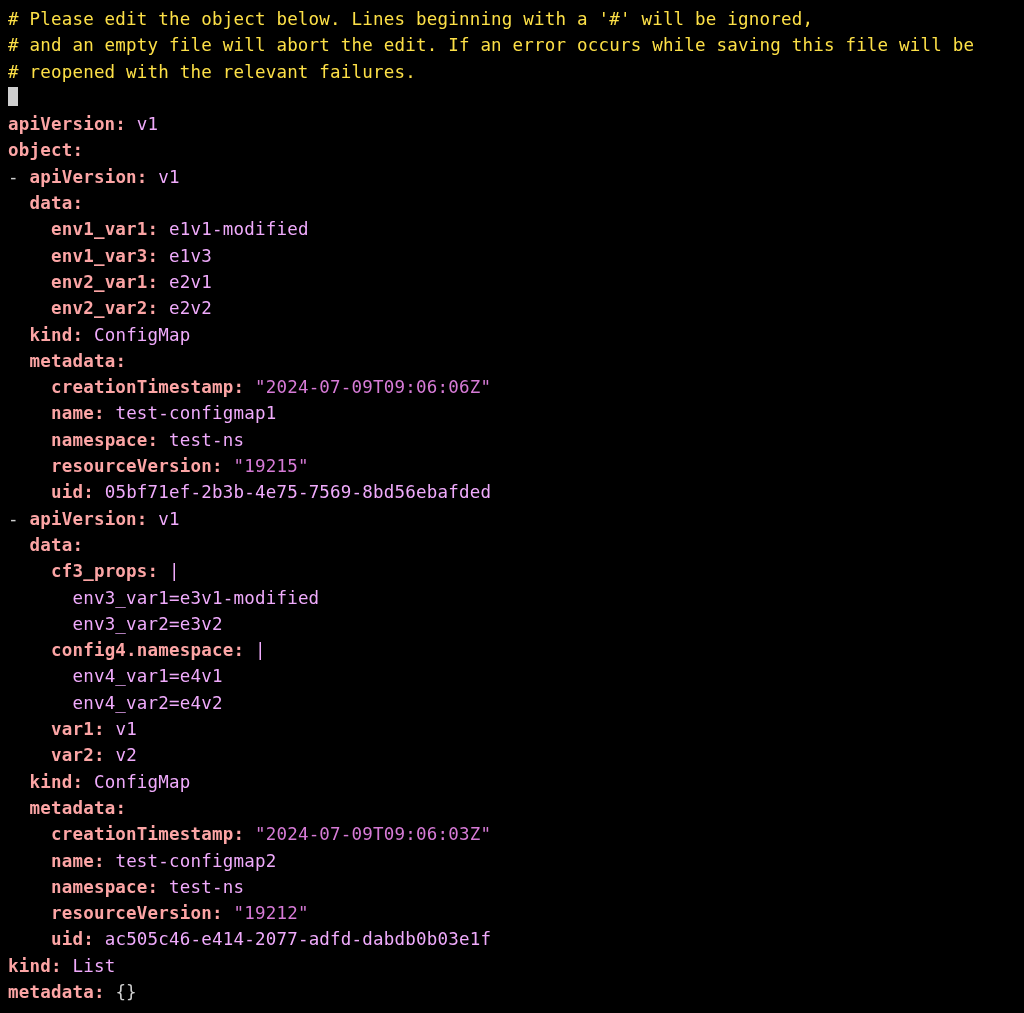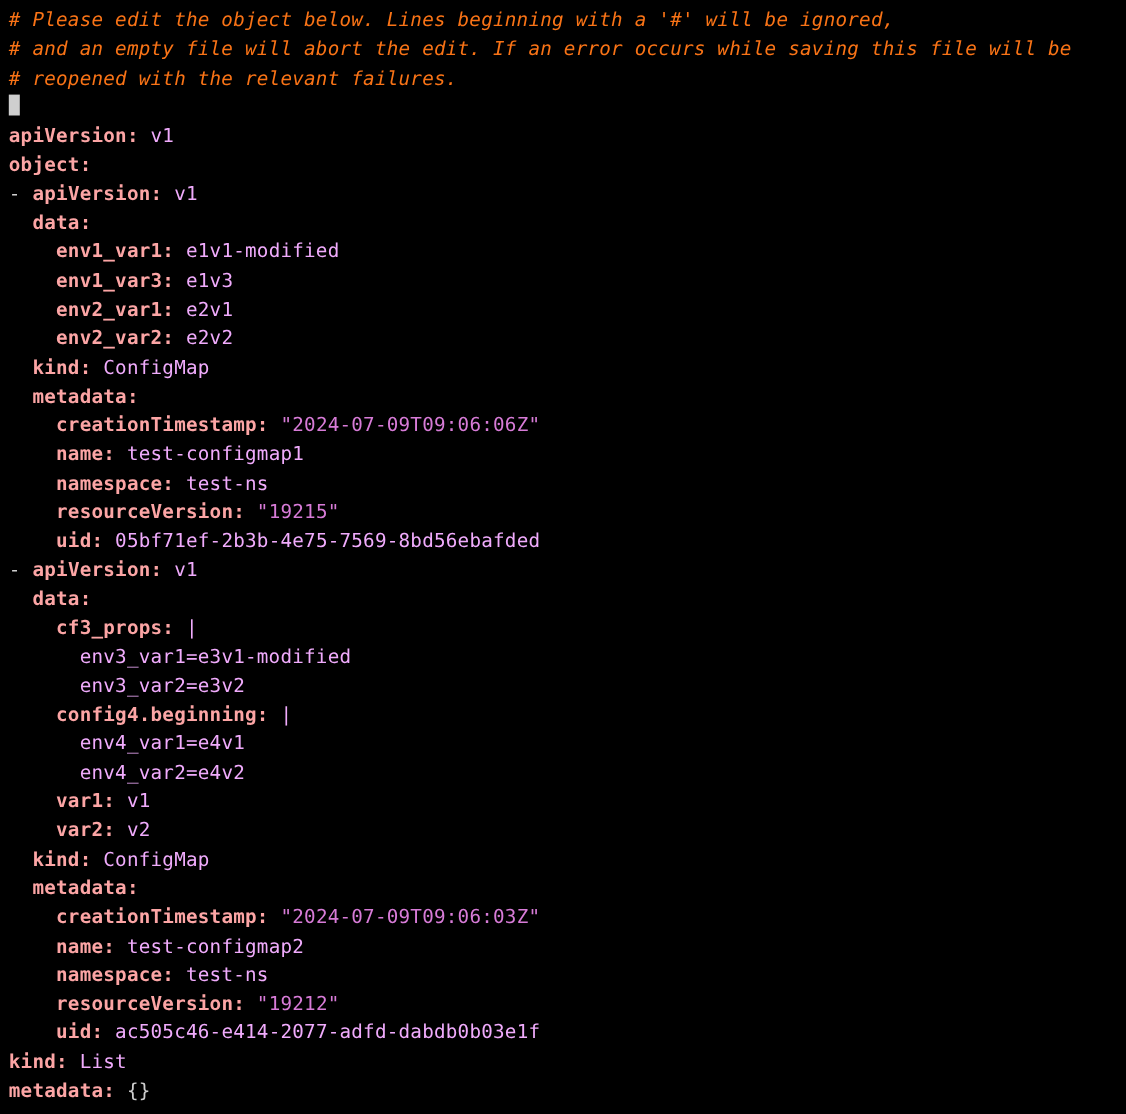--- a/index.html
+++ b/index.html
@@ -13,21 +13,21 @@
   pre.editor {
     margin: 0;
     padding: 6px 8px;
     font-family: "Menlo", "Consolas", "DejaVu Sans Mono", monospace;
     font-size: 17.5px;
     line-height: 26.3px;
     color: #cfcfcf;
     white-space: pre;
     letter-spacing: 0.2px;
   }
-  .c-comment { color: #f97316; font-style: italic; }
+  .c-comment { color: #fde047; }
   .c-key     { color: #fca5a5; font-weight: bold; }
   .c-dash    { color: #cfcfcf; }
   .c-plain   { color: #f0abfc; }
   .c-str     { color: #d77bd7; }
   .c-brace   { color: #cfcfcf; }
   .cursor {
     display: inline-block;
     width: 10px;
     height: 19px;
     background: #cfcfcf;
@@ -54,21 +54,21 @@
     <span class="c-key">creationTimestamp</span><span class="c-key">: </span><span class="c-str">"2024-07-09T09:06:06Z"</span>
     <span class="c-key">name</span><span class="c-key">: </span><span class="c-plain">test-configmap1</span>
     <span class="c-key">namespace</span><span class="c-key">: </span><span class="c-plain">test-ns</span>
     <span class="c-key">resourceVersion</span><span class="c-key">: </span><span class="c-str">"19215"</span>
     <span class="c-key">uid</span><span class="c-key">: </span><span class="c-plain">05bf71ef-2b3b-4e75-7569-8bd56ebafded</span>
 <span class="c-dash">-</span> <span class="c-key">apiVersion</span><span class="c-key">: </span><span class="c-plain">v1</span>
   <span class="c-key">data</span><span class="c-key">:</span>
     <span class="c-key">cf3_props</span><span class="c-key">: </span><span class="c-plain">|</span>
       <span class="c-plain">env3_var1=e3v1-modified</span>
       <span class="c-plain">env3_var2=e3v2</span>
-    <span class="c-key">config4.beginning</span><span class="c-key">: </span><span class="c-plain">|</span>
+    <span class="c-key">config4.namespace</span><span class="c-key">: </span><span class="c-plain">|</span>
       <span class="c-plain">env4_var1=e4v1</span>
       <span class="c-plain">env4_var2=e4v2</span>
     <span class="c-key">var1</span><span class="c-key">: </span><span class="c-plain">v1</span>
     <span class="c-key">var2</span><span class="c-key">: </span><span class="c-plain">v2</span>
   <span class="c-key">kind</span><span class="c-key">: </span><span class="c-plain">ConfigMap</span>
   <span class="c-key">metadata</span><span class="c-key">:</span>
     <span class="c-key">creationTimestamp</span><span class="c-key">: </span><span class="c-str">"2024-07-09T09:06:03Z"</span>
     <span class="c-key">name</span><span class="c-key">: </span><span class="c-plain">test-configmap2</span>
     <span class="c-key">namespace</span><span class="c-key">: </span><span class="c-plain">test-ns</span>
     <span class="c-key">resourceVersion</span><span class="c-key">: </span><span class="c-str">"19212"</span>

